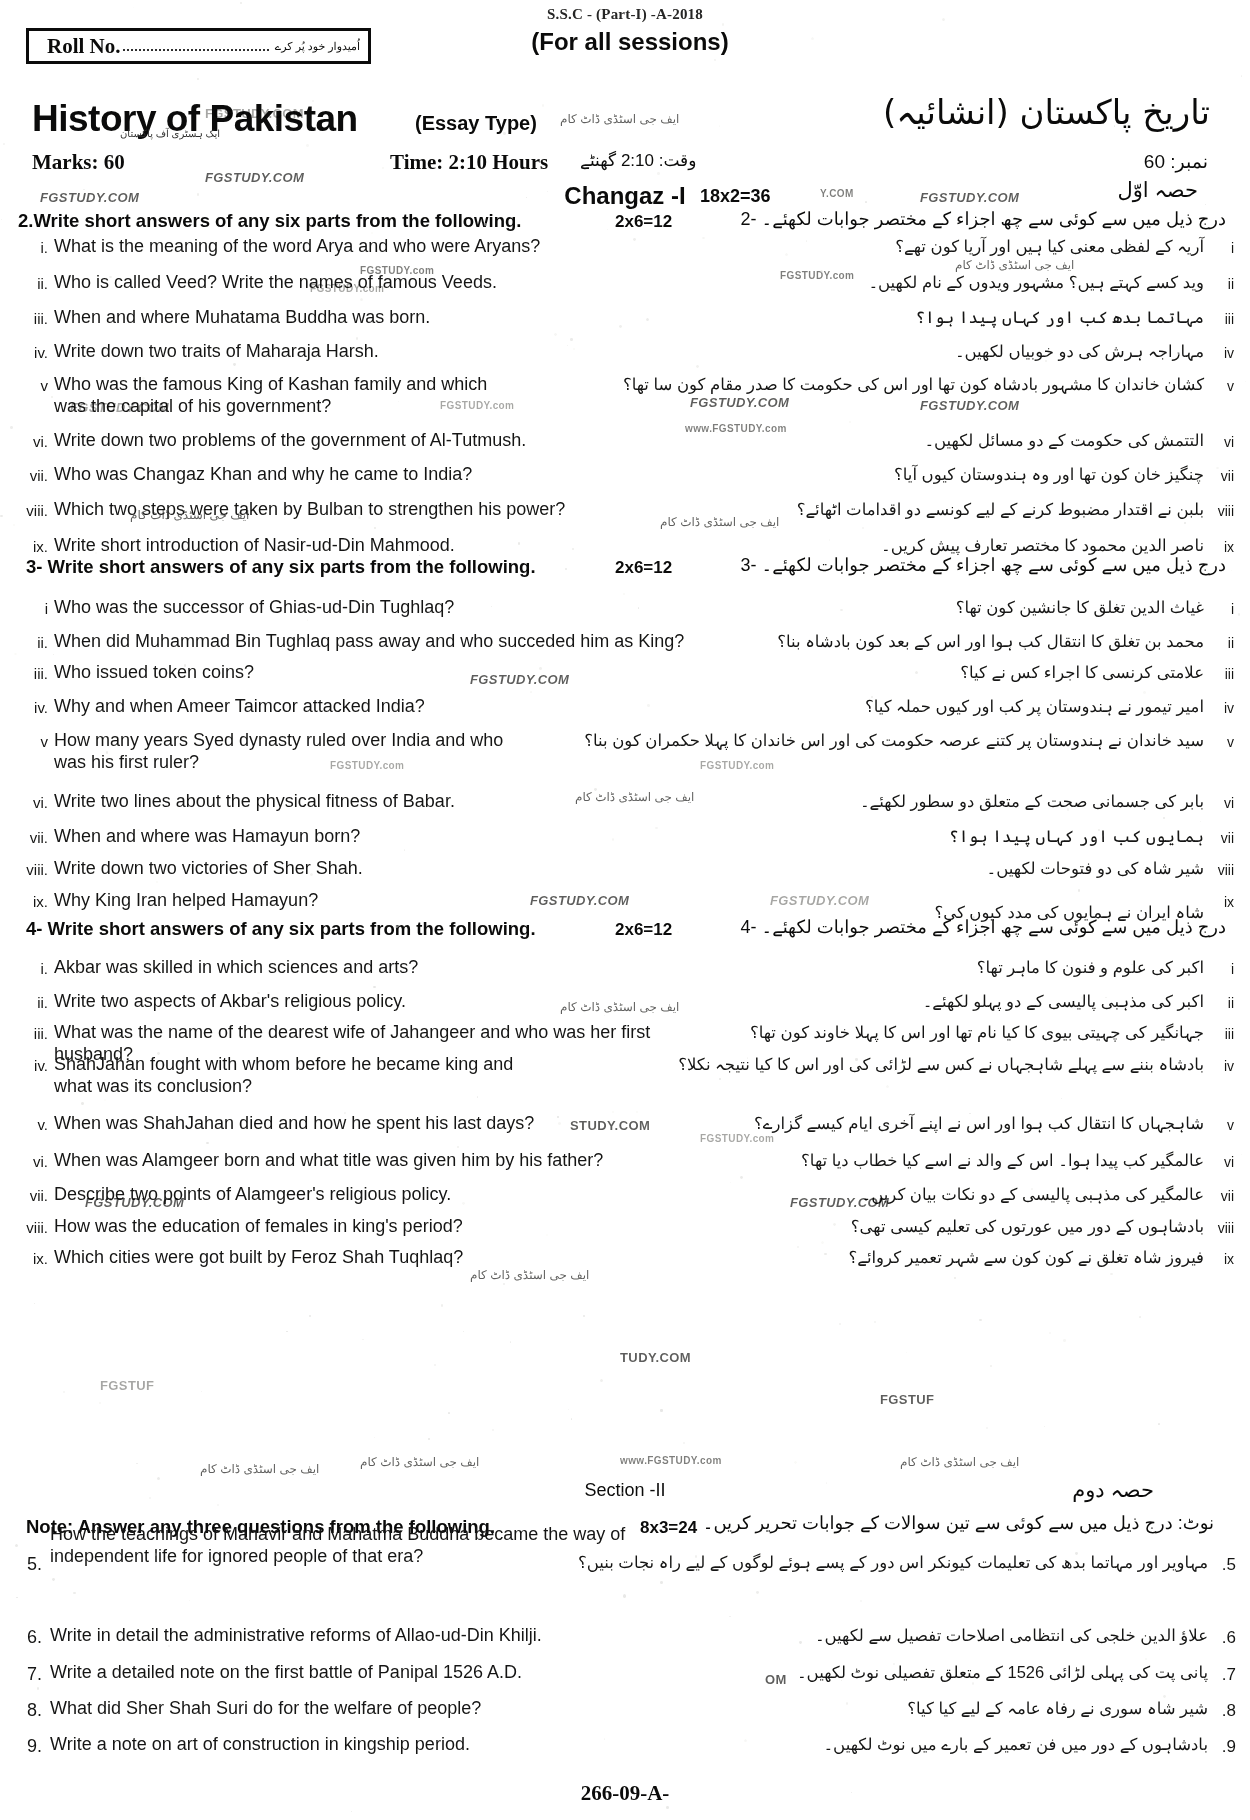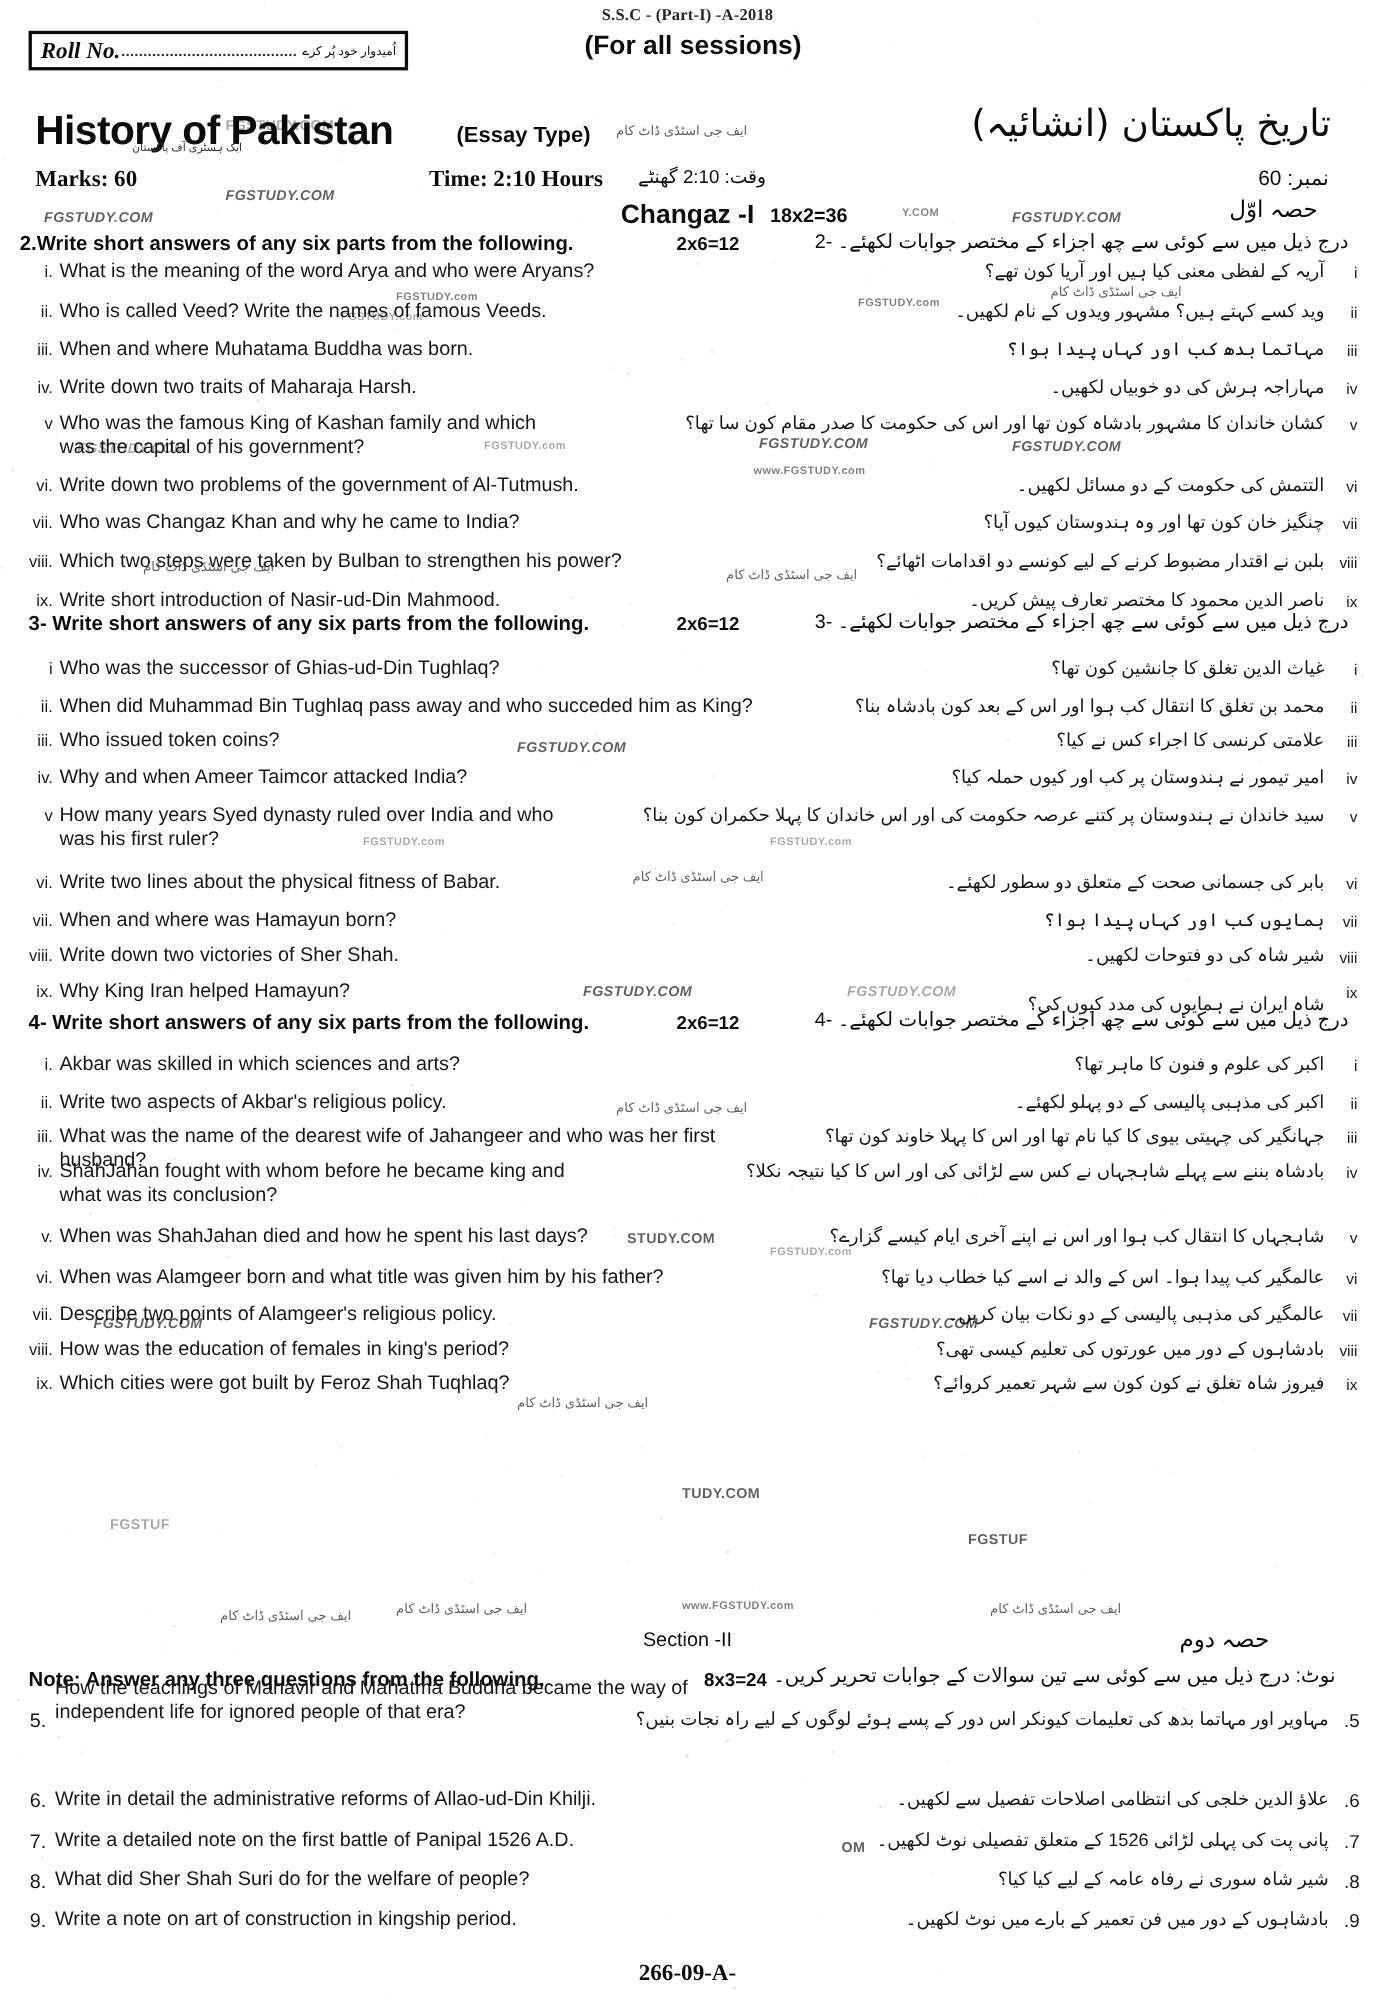--- a/index.html
+++ b/index.html
@@ -44,24 +44,23 @@
     left: 26px;
     width: 345px;
     height: 36px;
     border: 3px solid #111;
     box-sizing: border-box;
     display: flex;
     align-items: center;
   }
   .roll-label {
     font-family: "Liberation Serif", serif;
-    font-style: italic;
     font-weight: 700;
     font-size: 21px;
-    padding-left: 8px;
+    padding-left: 18px;
     white-space: nowrap;
   }
   .roll-dashes {
     flex: 1;
     border-bottom: 2px dotted #333;
     margin: 12px 6px 6px 2px;
     height: 1px;
   }
   .roll-urdu {
     font-size: 11px;

